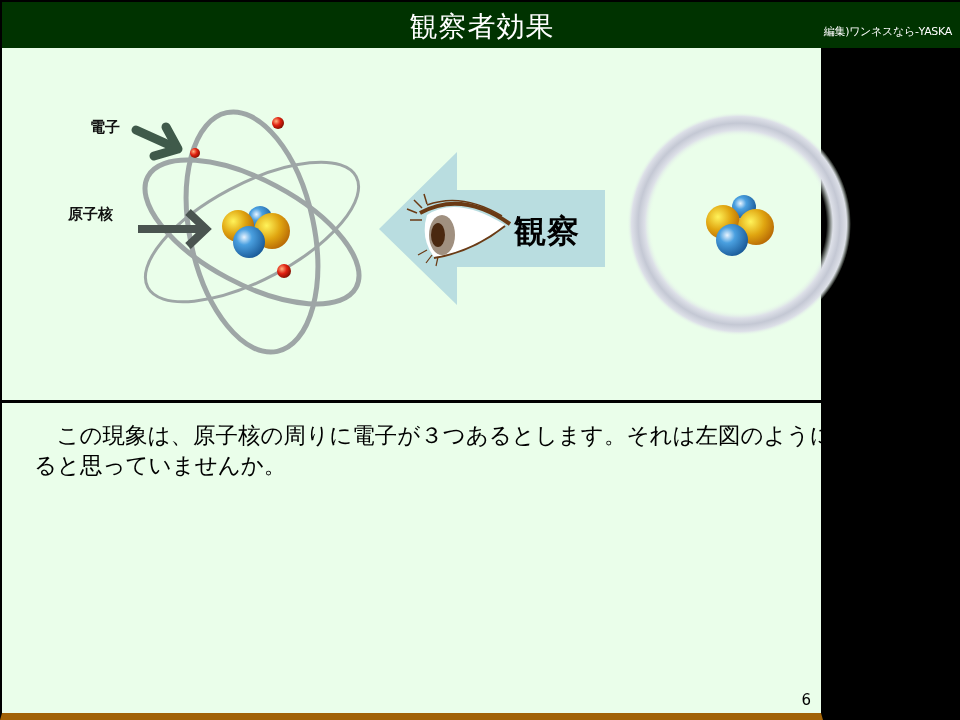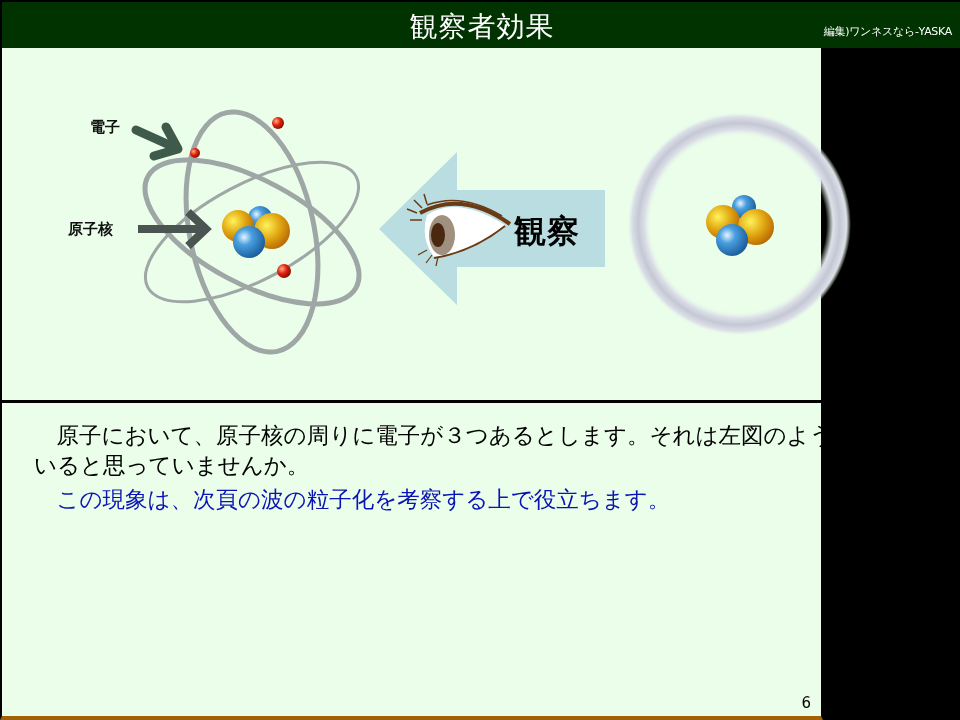--- a/index.html
+++ b/index.html
@@ -4,21 +4,21 @@
   <style>
     * { margin: 0; padding: 0; box-sizing: border-box; }
     html, body { width: 960px; height: 720px; overflow: hidden; background: #000; }
     body { font-family: "DejaVu Sans", "Liberation Sans", sans-serif; position: relative; }
 
     .slide {
       position: absolute; left: 0; top: 0; width: 823px; height: 720px;
       background: #eafeea;
       border-left: 2px solid #000;
       border-right: 2px solid #000;
-      border-bottom: 4px solid #a16207;
+      border-bottom: 7px solid #a16207;
     }
     .header {
       position: absolute; left: 0; top: 0; width: 960px; height: 48px;
       background: #003300;
       border-top: 2px solid #000;
     }
     .header-title {
       position: absolute; left: 0; right: 0; top: 6px;
       text-align: center; color: #ffffff; font-size: 28px; letter-spacing: 1px;
     }
@@ -135,26 +135,25 @@
 
       <g>
         <circle cx="742" cy="207" r="12" fill="url(#blue)"></circle>
         <circle cx="721" cy="222" r="17" fill="url(#gold)"></circle>
         <circle cx="754" cy="227" r="18" fill="url(#gold)"></circle>
         <circle cx="730" cy="240" r="16" fill="url(#blue)"></circle>
       </g>
     </svg>
 
     <div class="label" style="left:88px; top:70px;text-align:right;">電子</div>
-    <div class="label" style="left:66px; top:172px;">原子核</div>
+    <div class="label" style="left:66px; top:157px;">原子核</div>
   </div>
 
   <div class="big-arrow-label">観察</div>
 
   <div class="divider"></div>
 
   <div class="text-body">
-    <p class="para">原子において、原子核の周りに電子が３つあるとします。それは左図のようになっていると思っていませんか。</p>
-    <p class="para blue">この現象は、次頁の波の粒子化を考察する上で役立ちます。</p>
+    <p class="para">この現象は、原子核の周りに電子が３つあるとします。それは左図のようになっていると思っていませんか。</p>
   </div>
 
   <div class="page-number">6</div>
 </div>
 
 </body></html>

